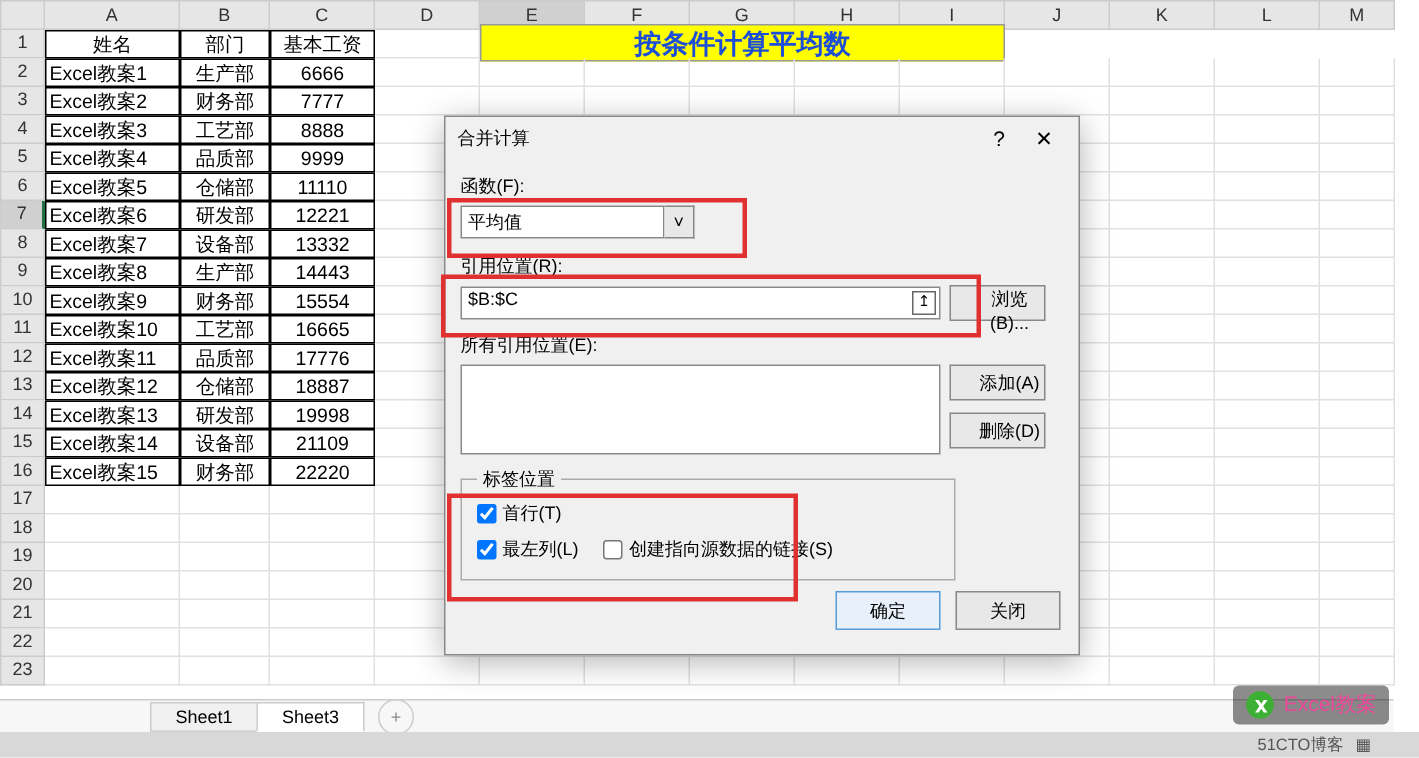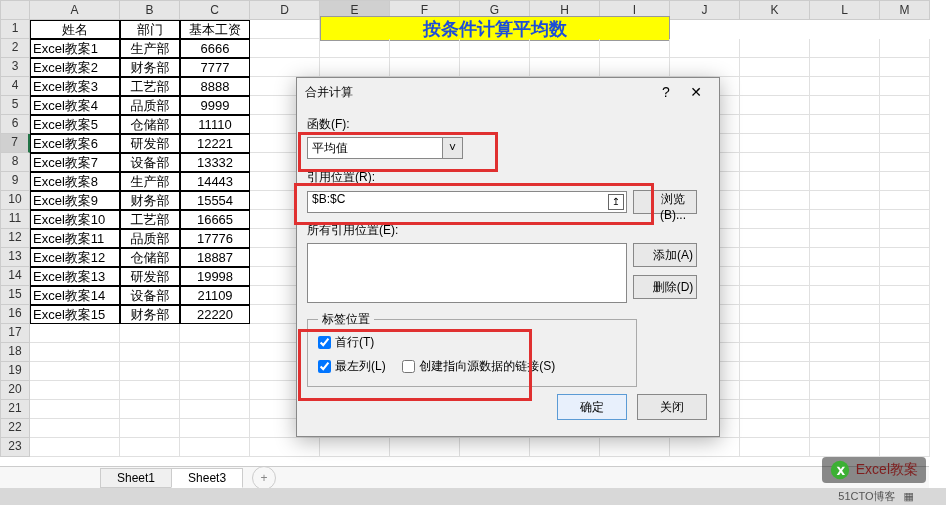--- a/index.html
+++ b/index.html
@@ -50,21 +50,21 @@
   .dlg-check { display: inline-flex; align-items: center; gap: 4px; font-size: 12px; }
   .dlg-buttons { position: absolute; bottom: 10px; right: 12px; display: flex; gap: 10px; align-items: center; }
   .dlg-ok { width: 70px; height: 26px; border: 1px solid #5b9bd5; background: #e8f0fc; font-size: 12px; cursor: pointer; }
   .dlg-cancel { width: 70px; height: 26px; border: 1px solid #888; background: #e8e8e8; font-size: 12px; cursor: pointer; }
 
   .redbox { position: absolute; border: 3px solid #e03030; pointer-events: none; }
   .rb1 { top: 132px; left: 298px; width: 200px; height: 40px; }
   .rb2 { top: 183px; left: 294px; width: 360px; height: 42px; }
   .rb3 { top: 329px; left: 298px; width: 234px; height: 72px; }
 
-  .watermark { position:absolute; bottom:22px; right:20px; display:flex; align-items:center; gap:6px; color:#7f1d1d; background:rgba(0,0,0,0.45); padding:3px 8px; border-radius:4px; font-size:14px;}
+  .watermark { position:absolute; bottom:22px; right:20px; display:flex; align-items:center; gap:6px; color:#ec4899; background:rgba(0,0,0,0.45); padding:3px 8px; border-radius:4px; font-size:14px;}
   .watermark svg{width:20px;height:20px;}
 </style>
 </head>
 <body>
 
 <div class="sheet">
   <div class="col-headers">
     <div class="corner"></div>
     <div class="col-h colA">A</div>
       <div class="col-h colB">B</div>

